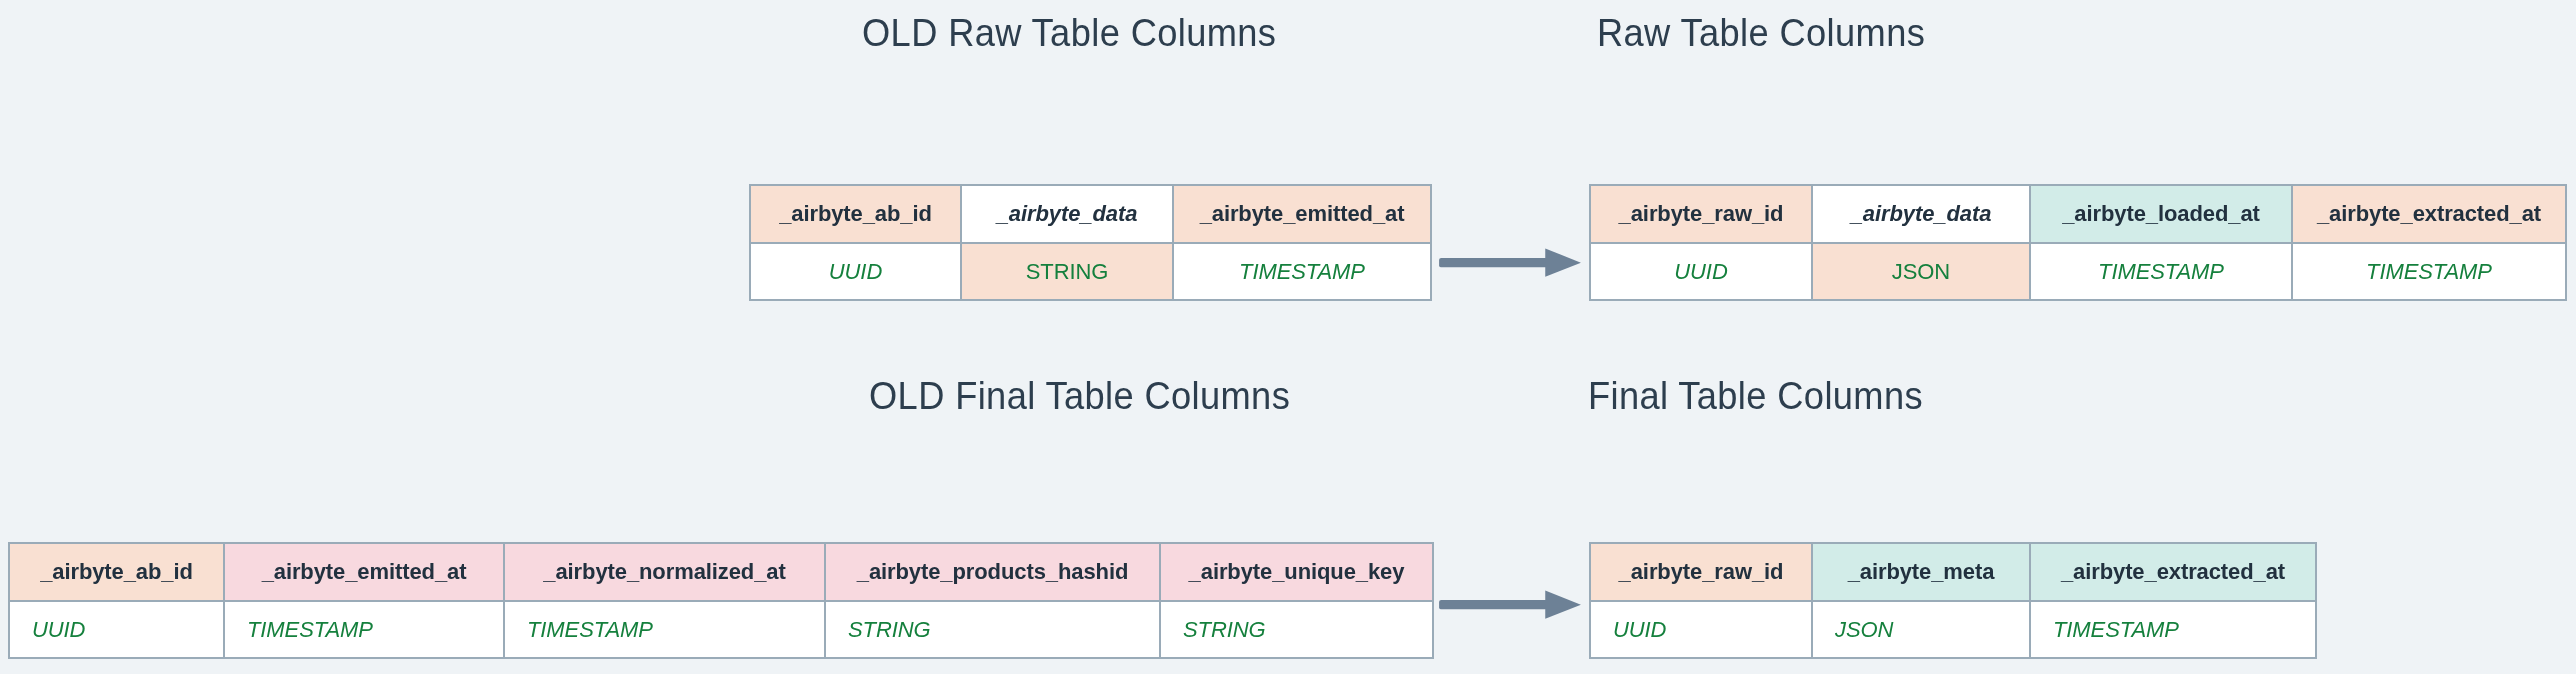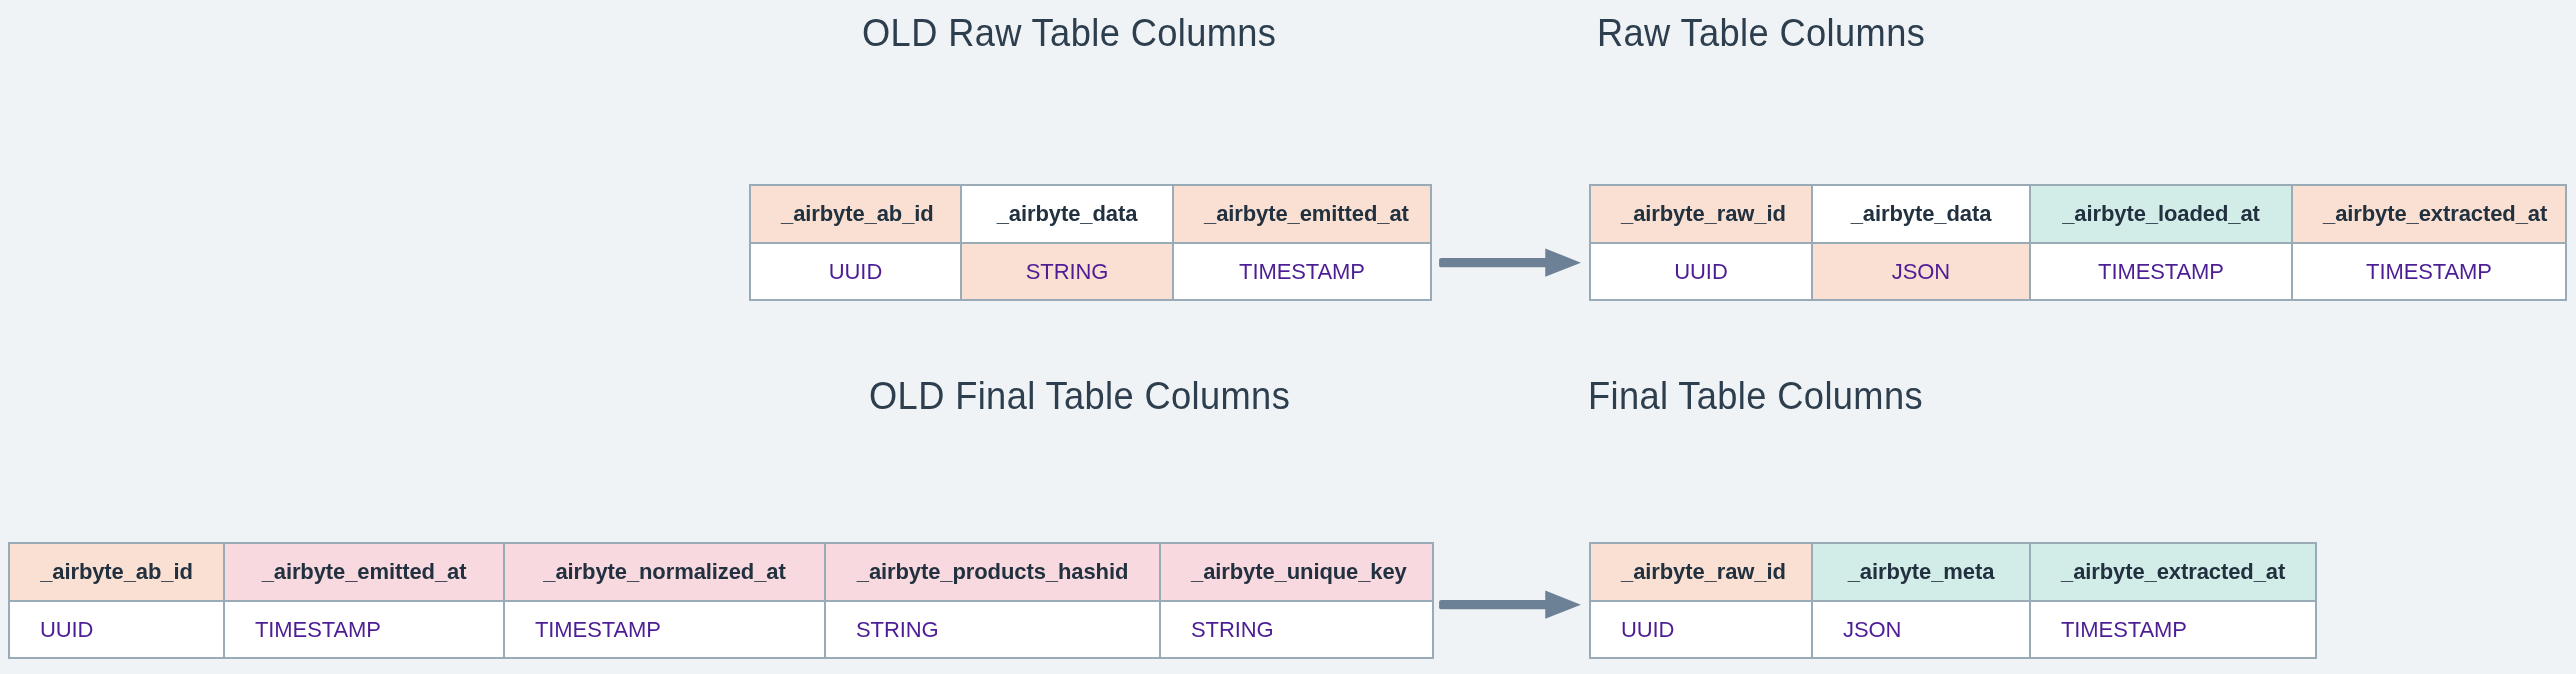--- a/index.html
+++ b/index.html
@@ -40,49 +40,49 @@
     position: absolute;
     border-collapse: collapse;
     table-layout: fixed;
     background: #ffffff;
     border: 2.9px solid #9aabb8;
     box-sizing: border-box;
   }
   .tbl td {
     border: 2.2px solid #9aabb8;
     box-sizing: border-box;
-    padding: 0 30px;
+    padding: 0 22px;
     font-family: "Liberation Sans", sans-serif;
     white-space: nowrap;
     overflow: hidden;
   }
   .tbl tr.head td {
     height: 58px;
     font-size: 22px;
     font-weight: 700;
     color: #22313f;
     text-align: center;
     letter-spacing: -0.1px;
   }
   .tbl tr.body td {
     height: 57px;
     font-size: 22px;
     font-weight: 400;
-    color: #4c1d95;
+    color: #15803d;
     background: #ffffff;
     letter-spacing: -0.1px;
   }
   .tbl.center tr.body td { text-align: center; }
   .tbl.left   tr.body td { text-align: left; }
 
   
   .c-peach { background: #f9e0d2 !important; }
   .c-teal  { background: #d2ece8 !important; }
   .c-pink  { background: #f8d9df !important; }
-  .c-white { background: #ffffff !important; }
+  .c-white { background: #ffffff !important; font-style: italic; }
 
   
   .arrow {
     position: absolute;
     display: block;
   }
 </style>
 </head>
 <body>
 

